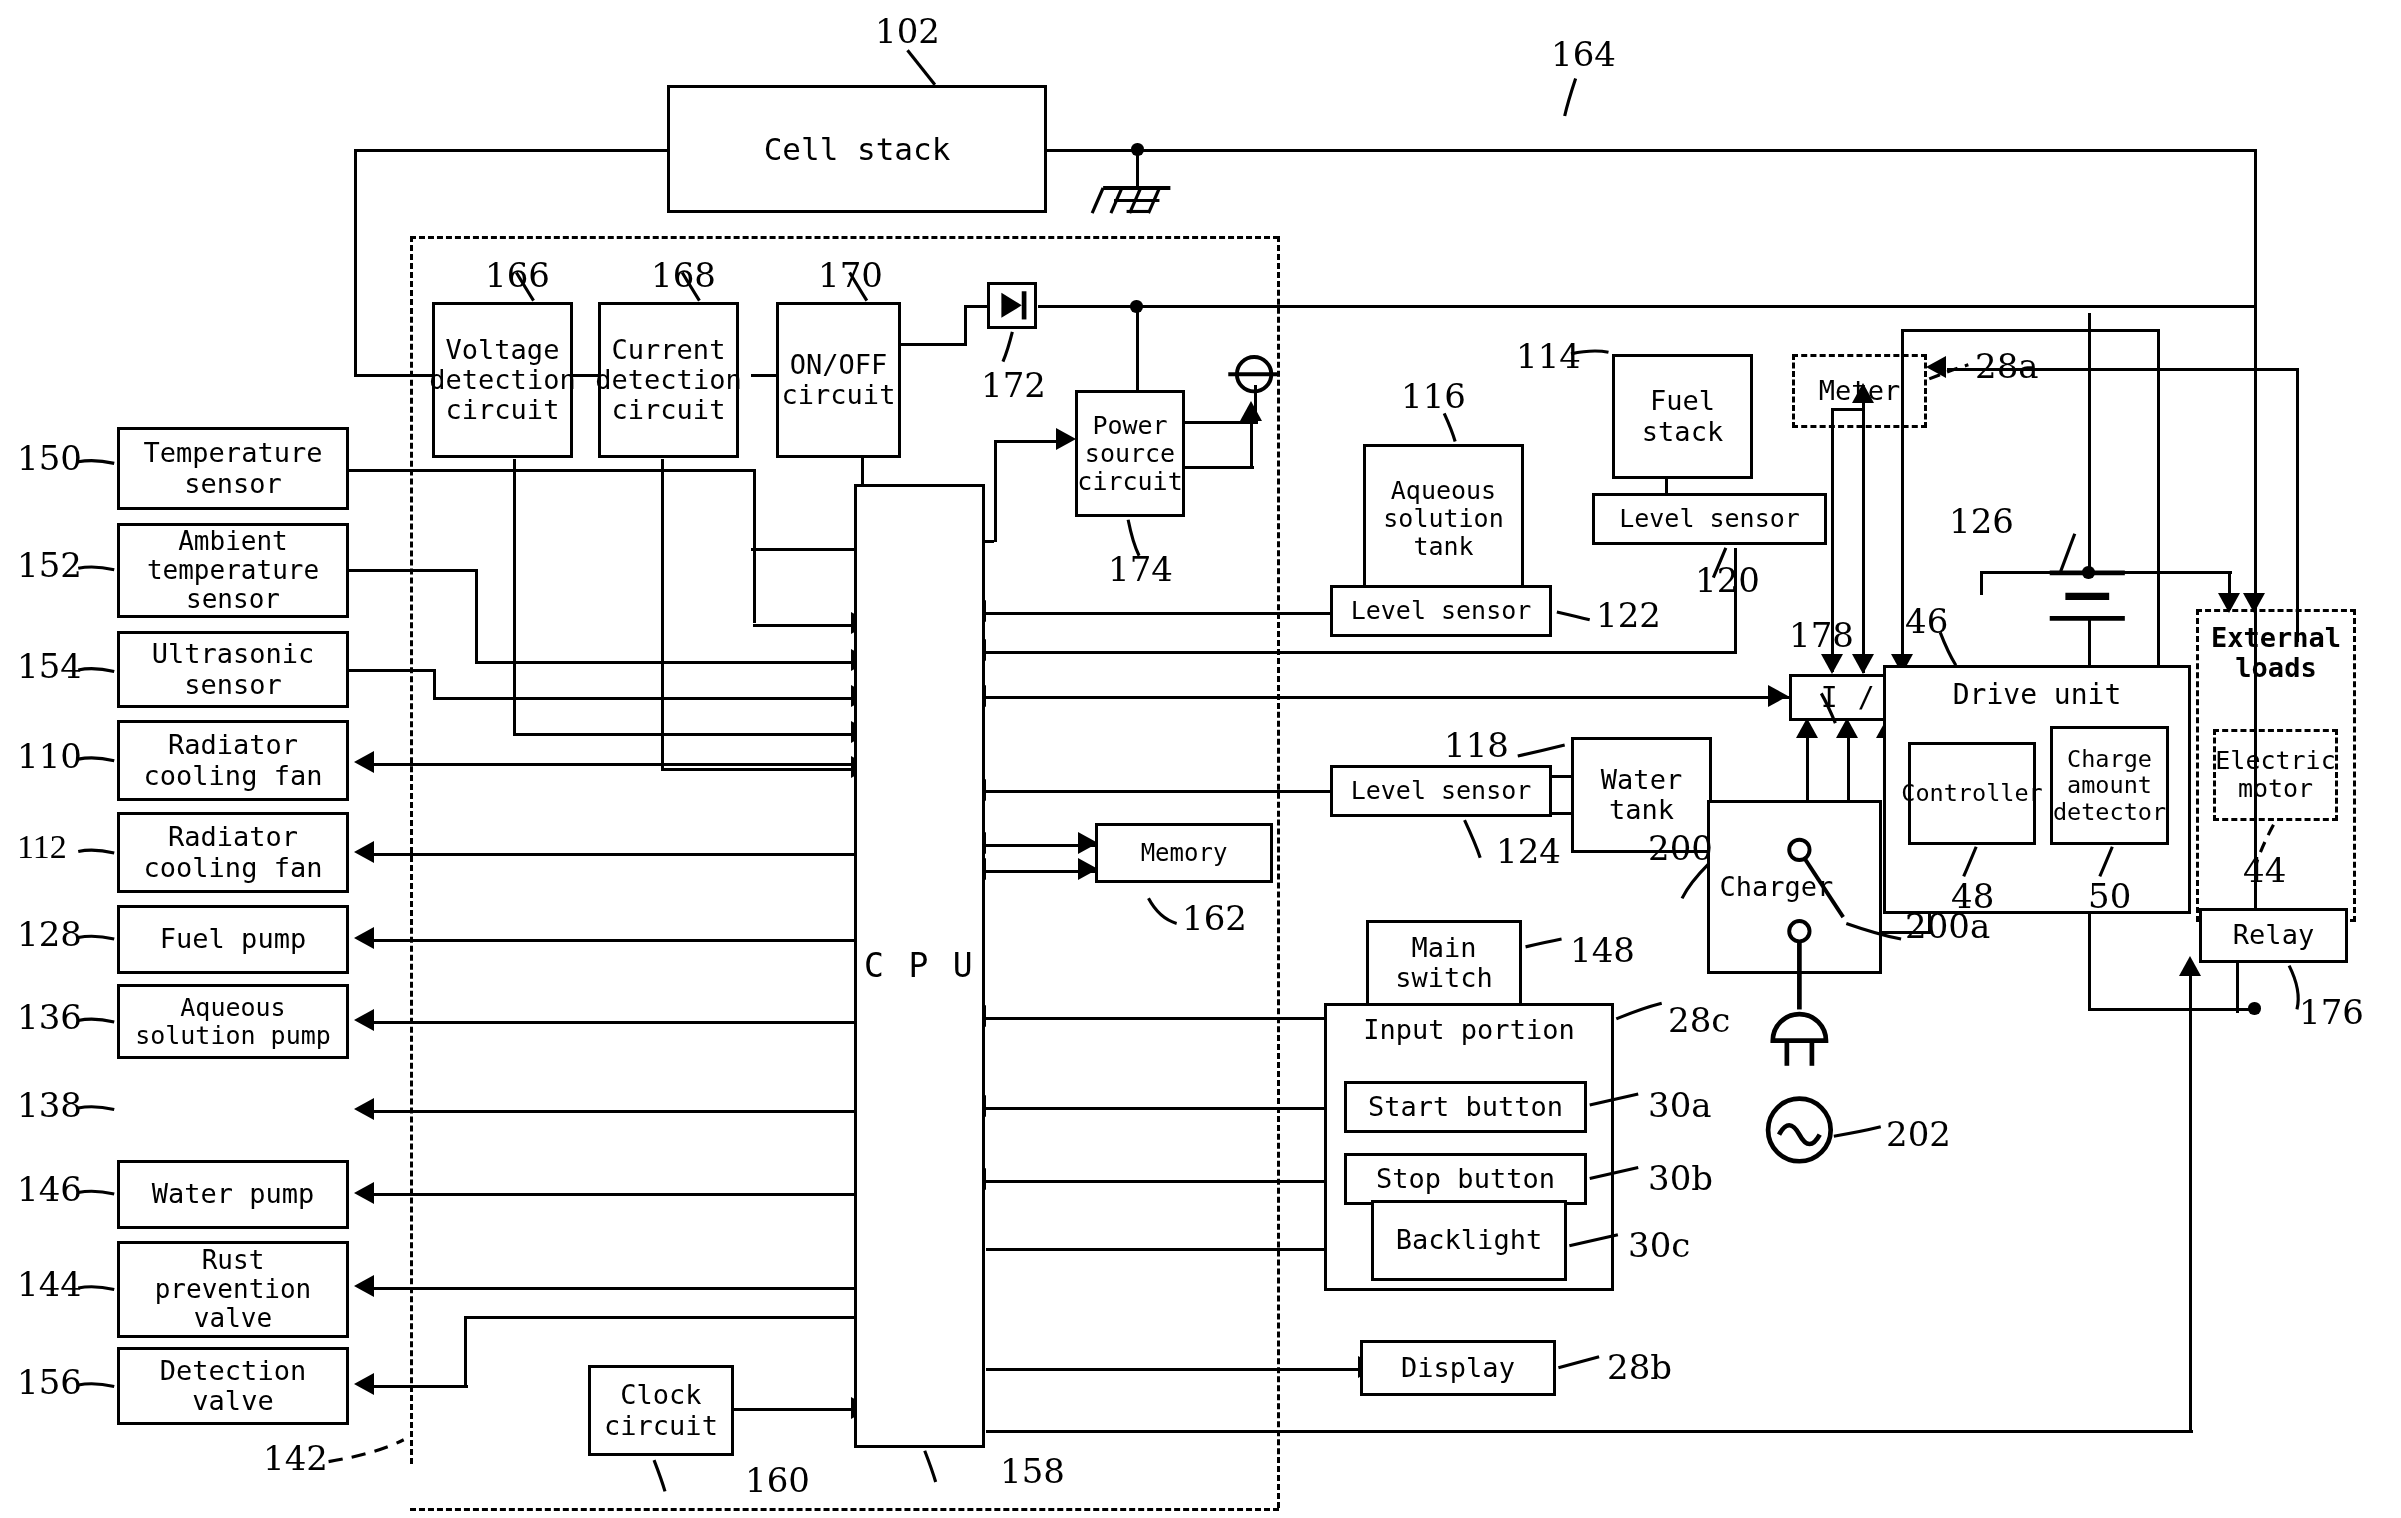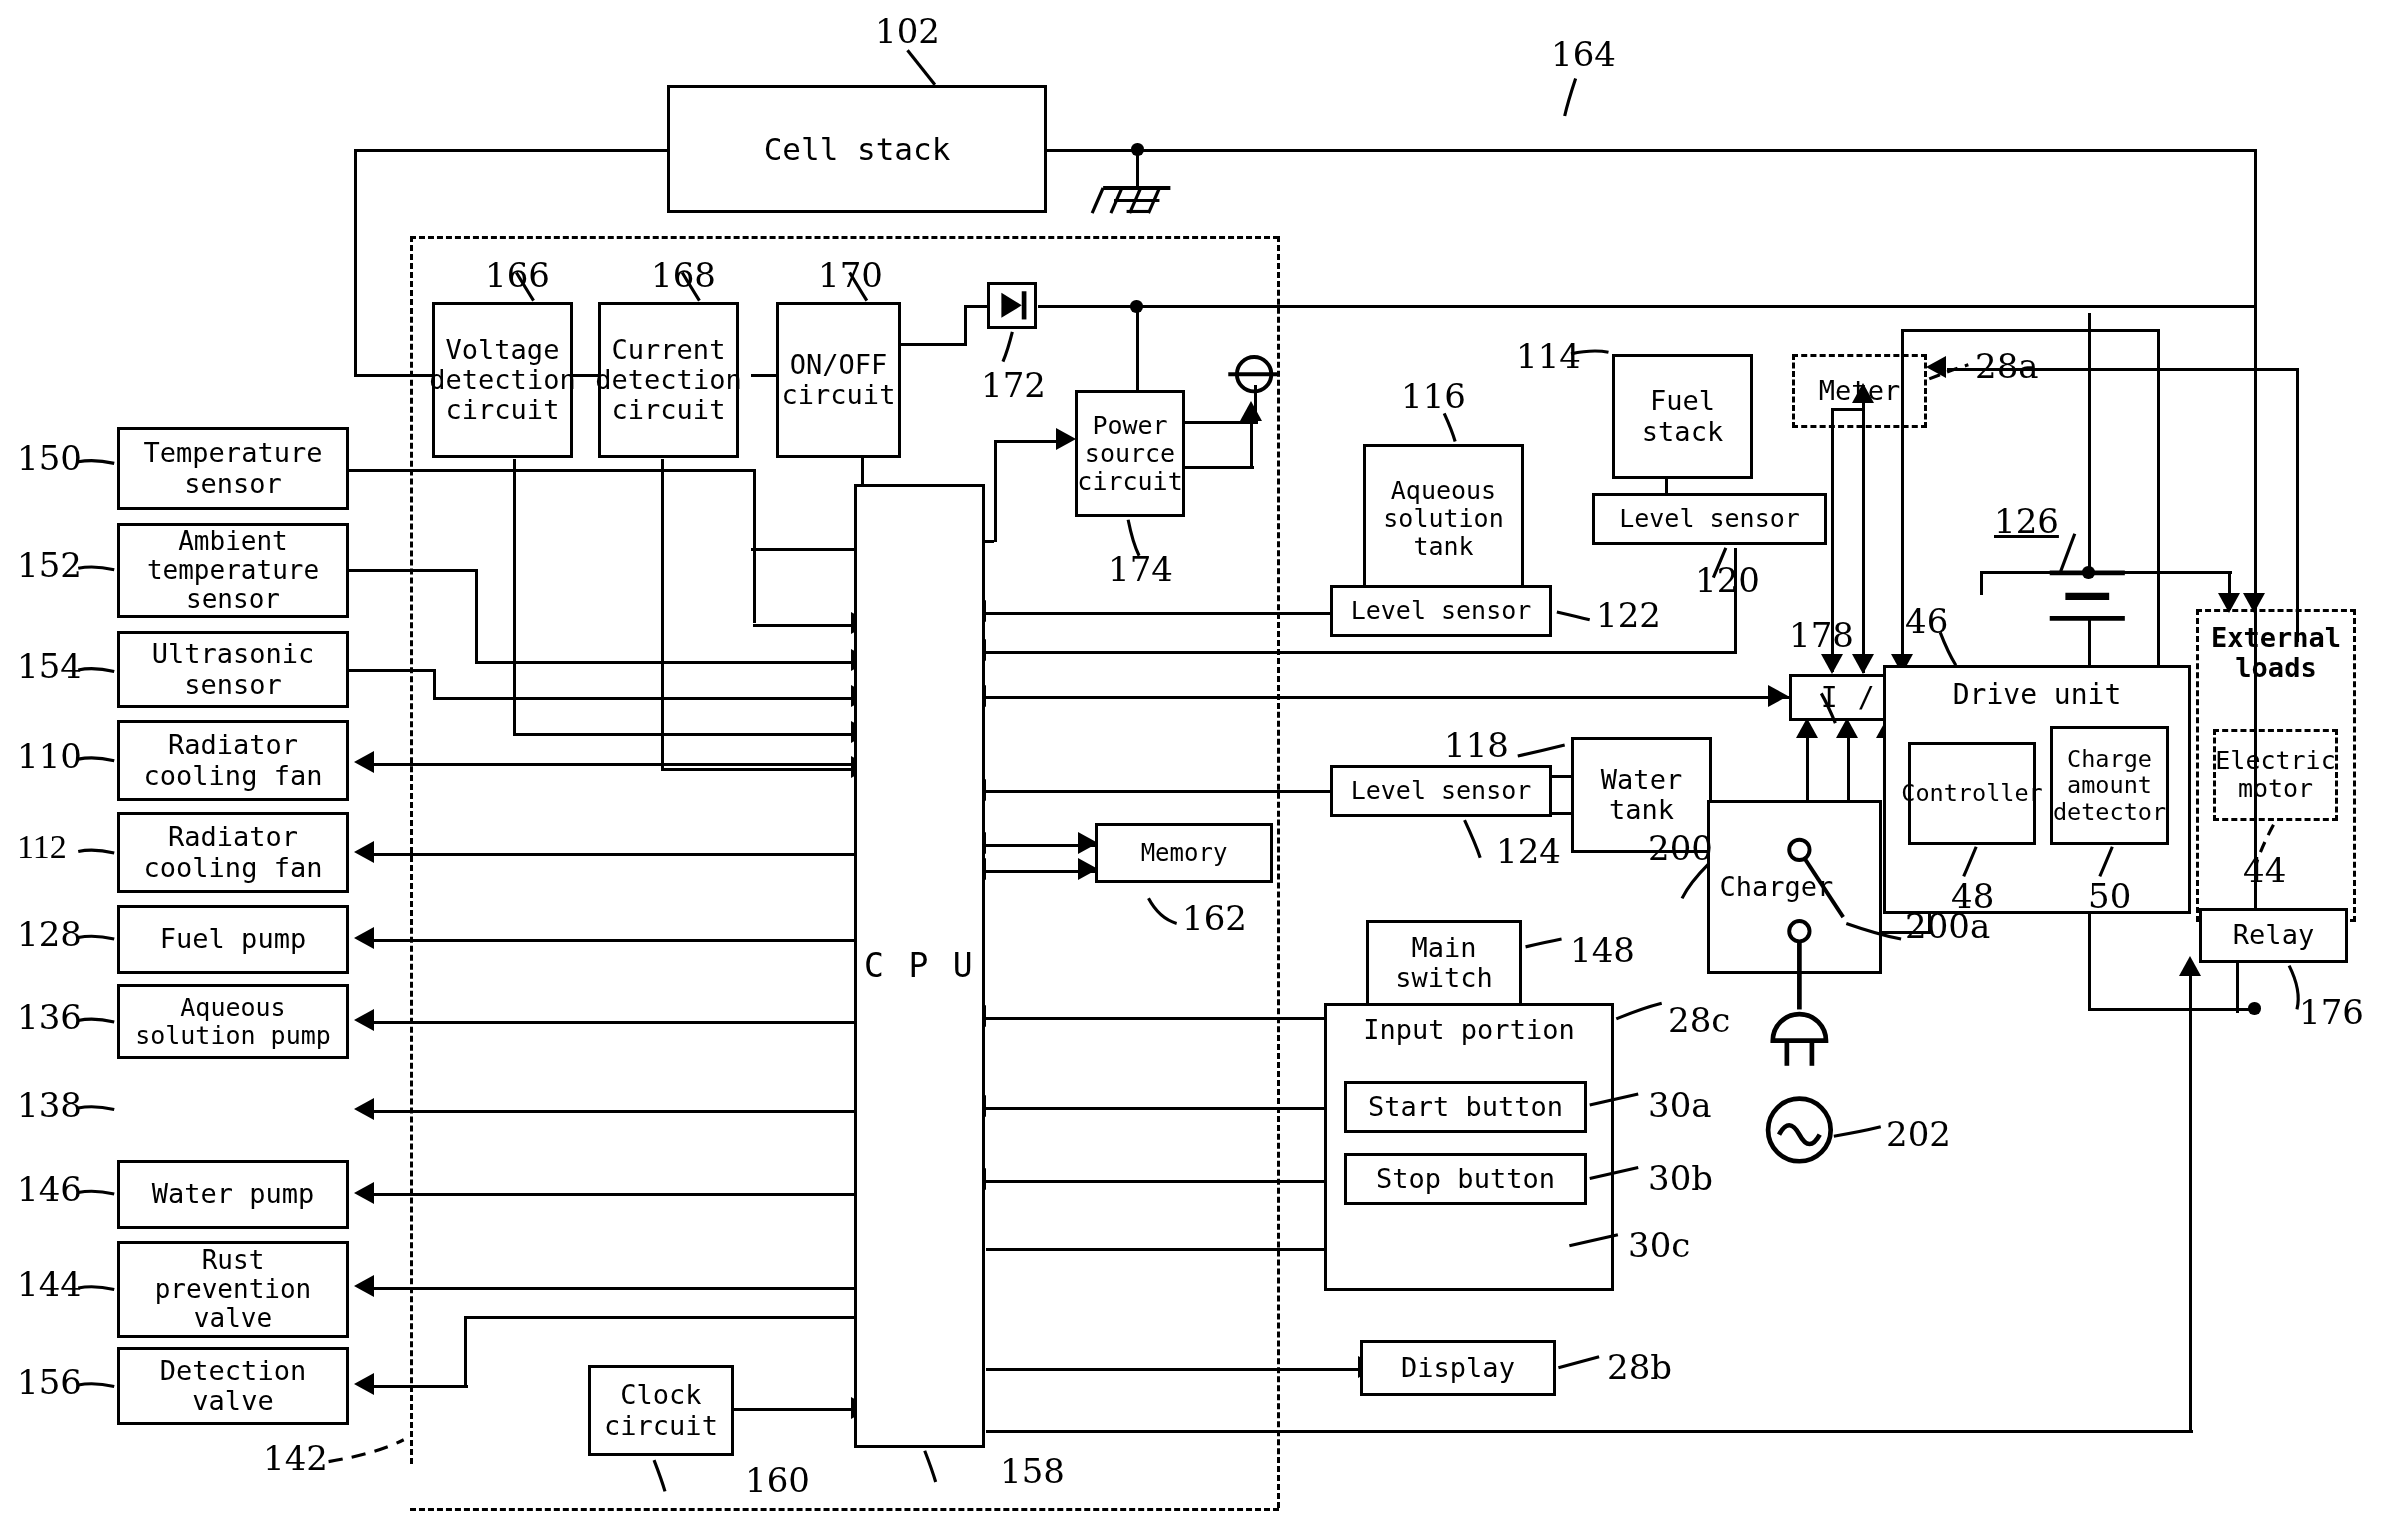--- a/index.html
+++ b/index.html
@@ -389,20 +389,23 @@
   </div>
 
   <div class="bx" style="left:1344px;top:1081px;width:243px;height:52px;font-size:27px;">
     <span>Start button</span>
   </div>
 
   <div class="bx" style="left:1344px;top:1153px;width:243px;height:52px;font-size:27px;">
     <span>Stop button</span>
   </div>
 
+  <div class="bx" style="left:1371px;top:1200px;width:196px;height:81px;font-size:27px;">
+    <span>Backlight</span>
+  </div>
 
   <div class="bx" style="left:1360px;top:1340px;width:196px;height:56px;font-size:27px;">
     <span>Display</span>
   </div>
 
   <div class="bx dash" style="left:1792px;top:354px;width:135px;height:74px;font-size:27px;">
     <span>Meter</span>
   </div>
 
   <div class="bx" style="left:1789px;top:674px;width:156px;height:47px;font-size:28px;letter-spacing:1.6px;">
@@ -577,21 +580,21 @@
   <div class="ref" style="left:1648px;top:1158px;">30b</div>
   <div class="ref" style="left:1628px;top:1225px;">30c</div>
   <div class="ref" style="left:1607px;top:1347px;">28b</div>
 
   <div class="ref" style="left:1975px;top:346px;">28a</div>
   <div class="ref" style="left:1789px;top:615px;">178</div>
   <div class="ref" style="left:1648px;top:828px;">200</div>
   <div class="ref" style="left:1905px;top:906px;">200a</div>
   <div class="ref" style="left:1886px;top:1114px;">202</div>
 
-  <div class="ref" style="left:1994px;top:501px;text-decoration:underline;">126</div>
+  <div class="ref" style="left:1949px;top:501px;">126</div>
   <div class="ref" style="left:1905px;top:601px;">46</div>
   <div class="ref" style="left:1951px;top:876px;">48</div>
   <div class="ref" style="left:2088px;top:876px;">50</div>
   <div class="ref" style="left:2243px;top:850px;">44</div>
   <div class="ref" style="left:2299px;top:992px;">176</div>
 
 </div>
 
 
 </body></html>

